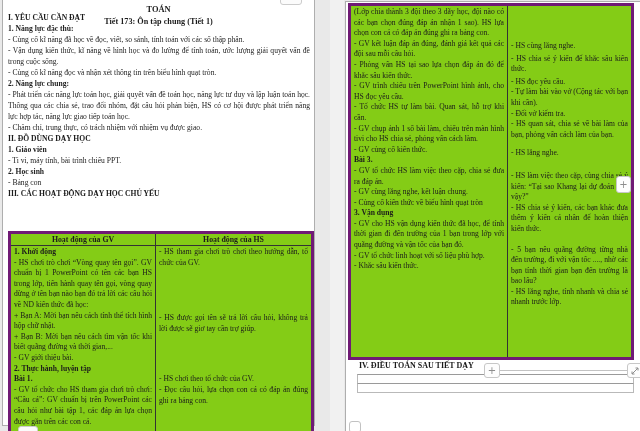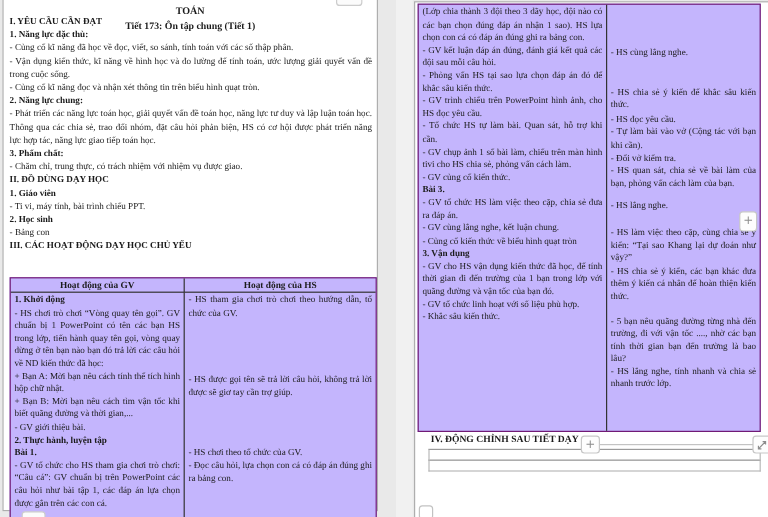--- a/index.html
+++ b/index.html
@@ -13,31 +13,31 @@
   #page1{left:2px;top:-3px;width:313px;height:429px;}
   #page2{left:345px;top:1px;width:300px;height:438px;}
   .gap-strip{position:absolute;left:330px;top:0;width:14px;height:431px;background:#f1f1f1;}
   .c{ text-align:center;font-weight:bold;}
   .pp{margin:0;font-size:7.6px;line-height:11px;text-align:justify;}
   .b{font-weight:bold;}
   .doc-title{position:absolute;top:7px;left:0;right:0;font-size:8.4px;line-height:10px;}
   .doc-sub{position:absolute;top:19px;left:0;right:0;font-size:8.2px;line-height:10px;}
   .pre-block{position:absolute;top:14px;left:5px;right:4px;}
   
-  .tbl{position:absolute;border:1px solid #701a75;box-sizing:border-box;display:grid;background:#c4b5fd;}
+  .tbl{position:absolute;border:3px solid #701a75;box-sizing:border-box;display:grid;background:#84cc16;}
   #tbl1{top:233px;left:5px;width:306px;height:222px;grid-template-columns:145px 1fr;grid-template-rows:12px 1fr;}
   #tbl1 .th{font-size:7.8px;font-weight:bold;text-align:center;line-height:12px;border-bottom:1px solid #333;overflow:hidden;}
   #tbl1 .th:first-child{border-right:1px solid #333;}
   .cell{padding:1px 3px;overflow:hidden;box-sizing:border-box;}
   .cell .pp{line-height:10.6px;}
   .col-div{border-right:1px solid #333;}
   #tbl2{top:1px;left:2px;width:286px;height:357px;grid-template-columns:157px 1fr;}
   
   #p1hs1{margin-top:45px;} #p1hs2{margin-top:40px;}
-  #p2hs0{margin-top:34px;} #p2hs1{margin-top:22px;} #p2hs2{margin-top:2px;}
+  #p2hs0{margin-top:34px;} #p2hs1{margin-top:2px;} #p2hs2{margin-top:2px;}
   #p2hs6{margin-top:8px;} #p2hs7{margin-top:12px;} #p2hs9{margin-top:10px;}
   #p2gv10{margin-top:10px;}
   .iv-head{position:absolute;top:359px;left:13px;font-size:8px;font-weight:bold;}
   .empty-rows{position:absolute;top:372px;left:11px;width:277px;}
   .empty-row{height:10px;border:1px solid #b9b9b9;border-top:1px solid #9a9a9a;background:#fff;box-sizing:border-box;margin-bottom:-1px;}
   
   .ctl{position:absolute;background:#fdfdfd;border:1px solid #c7c7c7;border-radius:3px;box-sizing:border-box;
        color:#8d8d8d;font-family:"DejaVu Sans",sans-serif;text-align:center;cursor:pointer;}
   #insert-plus{left:484px;top:363px;width:16px;height:15px;font-size:10px;line-height:13px;z-index:3;}
   #insert-line{position:absolute;left:500px;top:370px;width:129px;height:1px;background:#c3c3c3;z-index:2;}
@@ -59,21 +59,20 @@
   <div class="doc-sub c">Tiết 173: Ôn tập chung (Tiết 1)</div>
 
   <div class="pre-block">
     <p class="pp b">I. YÊU CẦU CẦN ĐẠT</p>
     <p class="pp b">1. Năng lực đặc thù:</p>
     <p class="pp">- Củng cố kĩ năng đã học về đọc, viết, so sánh, tính toán với các số thập phân.</p>
     <p class="pp">- Vận dụng kiến thức, kĩ năng về hình học và đo lường để tính toán, ước lượng giải quyết vấn đề trong cuộc sống.</p>
     <p class="pp">- Củng cố kĩ năng đọc và nhận xét thông tin trên biểu hình quạt tròn.</p>
     <p class="pp b">2. Năng lực chung:</p>
     <p class="pp">- Phát triển các năng lực toán học, giải quyết vấn đề toán học, năng lực tư duy và lập luận toán học. Thông qua các chia sẻ, trao đổi nhóm, đặt câu hỏi phản biện, HS có cơ hội được phát triển năng lực hợp tác, năng lực giao tiếp toán học.</p>
-    <p class="pp b">3. Phẩm chất:</p>
     <p class="pp">- Chăm chỉ, trung thực, có trách nhiệm với nhiệm vụ được giao.</p>
     <p class="pp b">II. ĐỒ DÙNG DẠY HỌC</p>
     <p class="pp b">1. Giáo viên</p>
     <p class="pp">- Ti vi, máy tính, bài trình chiếu PPT.</p>
     <p class="pp b">2. Học sinh</p>
     <p class="pp">- Bảng con</p>
     <p class="pp b">III. CÁC HOẠT ĐỘNG DẠY HỌC CHỦ YẾU</p>
   </div>
 
   <div class="tbl" id="tbl1">
@@ -125,21 +124,21 @@
       <p class="pp">- Đổi vở kiểm tra.</p>
       <p class="pp">- HS quan sát, chia sẻ về bài làm của bạn, phỏng vấn cách làm của bạn.</p>
       <p class="pp" id="p2hs6">- HS lắng nghe.</p>
       <p class="pp" id="p2hs7">- HS làm việc theo cặp, cùng chia sẻ ý kiến: “Tại sao Khang lại dự đoán như vậy?”</p>
       <p class="pp">- HS chia sẻ ý kiến, các bạn khác đưa thêm ý kiến cá nhân để hoàn thiện kiến thức.</p>
       <p class="pp" id="p2hs9">- 5 bạn nêu quãng đường từng nhà đến trường, đi với vận tốc ...., nhờ các bạn tính thời gian bạn đến trường là bao lâu?</p>
       <p class="pp">- HS lắng nghe, tính nhanh và chia sẻ nhanh trước lớp.</p>
     </div>
   </div>
 
-  <div class="iv-head">IV. ĐỘNG CHỈNH SAU TIẾT DẠY</div>
+  <div class="iv-head">IV. ĐIỀU TOÁN SAU TIẾT DẠY</div>
 
   <div class="empty-rows">
     <div class="empty-row"></div>
     <div class="empty-row"></div>
   </div>
 </div>
 
 <div id="insert-line"></div>
 <div class="ctl" id="insert-plus">+</div>
 <div class="ctl" id="zoom-plus">+</div>

